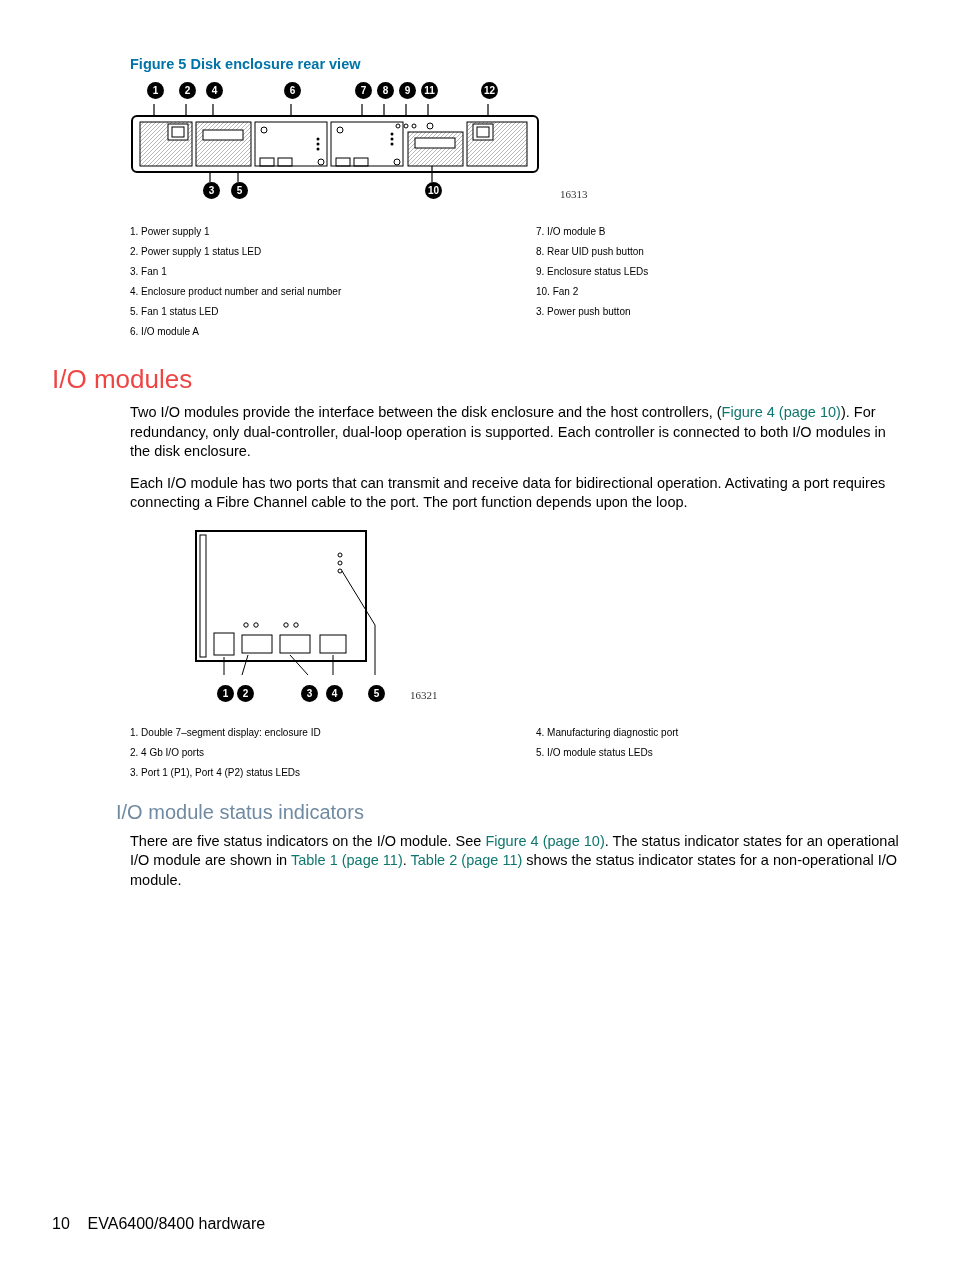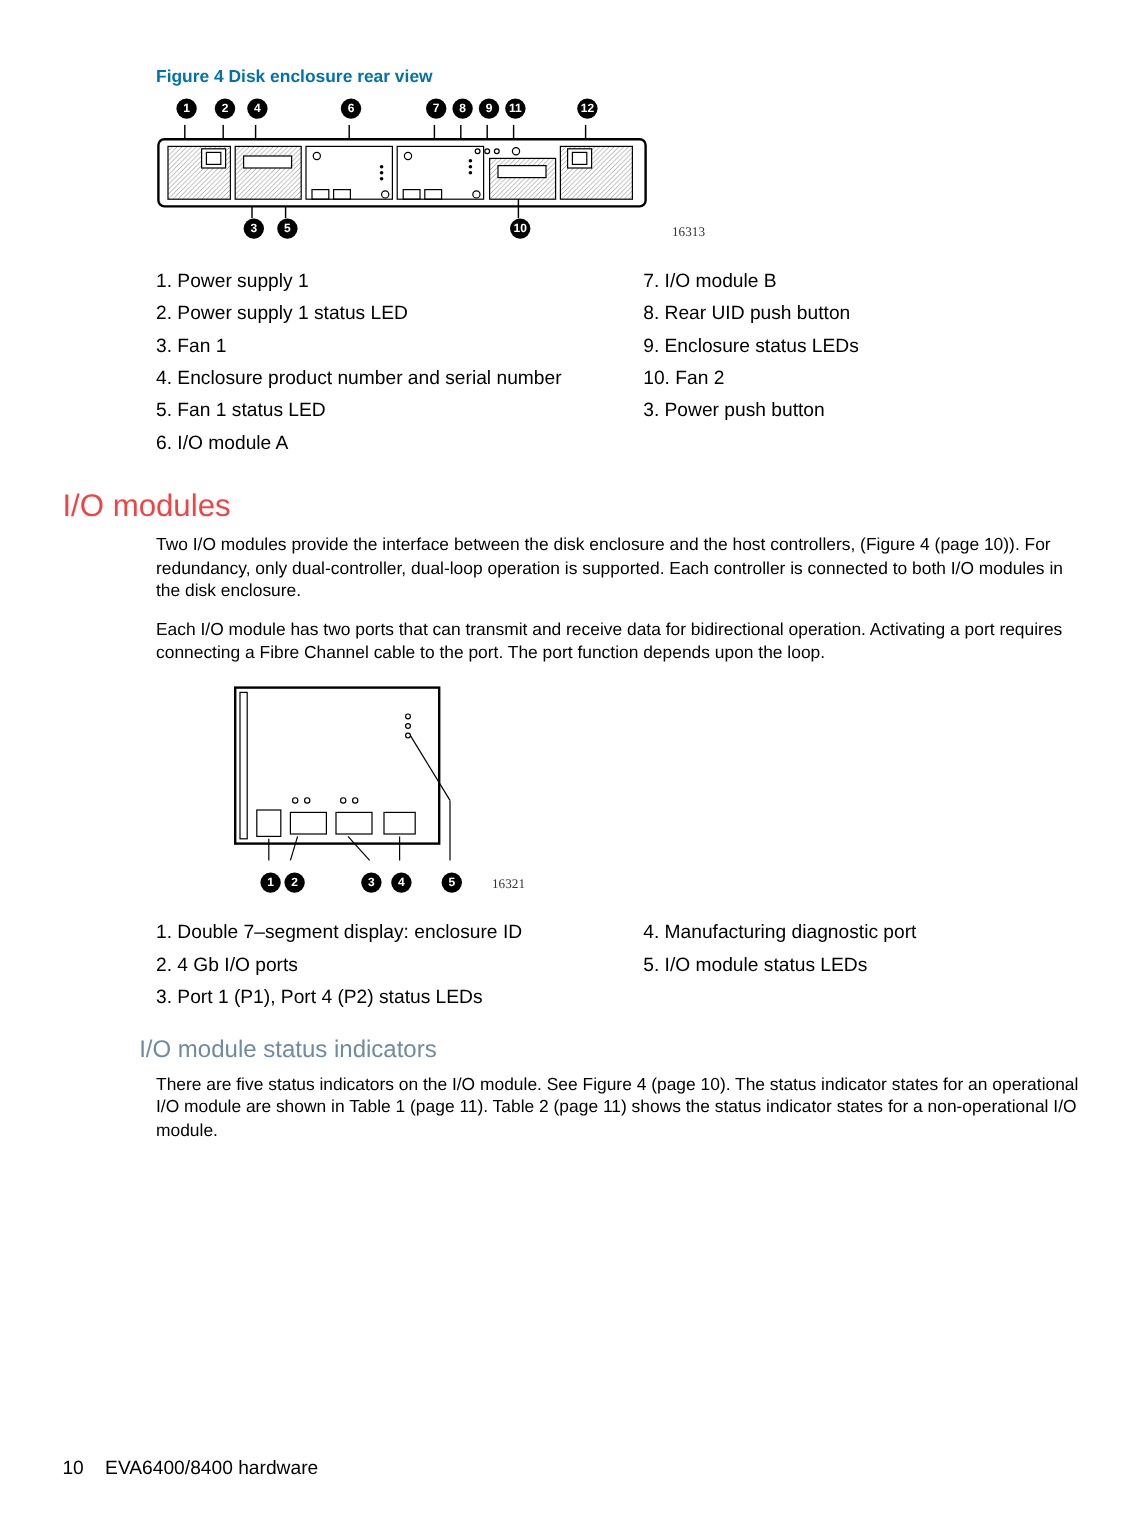--- a/index.html
+++ b/index.html
@@ -39,33 +39,33 @@
     color: #6f8aa2;
     font-weight: normal;
     font-size: 20px;
     margin: 14px 0 8px 0;
   }
   p.body {
     margin: 0 0 12px 0;
     line-height: 1.35;
   }
   a.link {
-    color: #000000;
+    color: #0f766e;
     text-decoration: none;
   }
   .legend {
     display: flex;
     gap: 40px;
     margin-top: 22px;
   }
   .legend-col {
     flex: 1;
   }
   .legend-item {
-    font-size: 16px;
+    font-size: 10px;
     margin-bottom: 9px;
   }
   .diagram-wrap {
     display: flex;
     align-items: flex-end;
     gap: 20px;
   }
   .diag-num {
     font-size: 11px;
     color: #333;
@@ -93,21 +93,21 @@
     margin: 0 1px;
   }
   svg { display: block; }
 </style>
 </head>
 <body>
 
 <div class="page">
 
   <div class="indent">
-    <div class="fig-caption">Figure 4 Disk enclosure rear view</div>
+    <div class="fig-caption">Figure 5 Disk enclosure rear view</div>
 
     <div class="diagram-wrap">
       <div>
 
         <div style="position:relative; height:22px; width:410px;">
           <span class="co" style="position:absolute;left:16px;">1</span>
           <span class="co" style="position:absolute;left:48px;">2</span>
           <span class="co" style="position:absolute;left:75px;">4</span>
           <span class="co" style="position:absolute;left:153px;">6</span>
           <span class="co" style="position:absolute;left:224px;">7</span>

